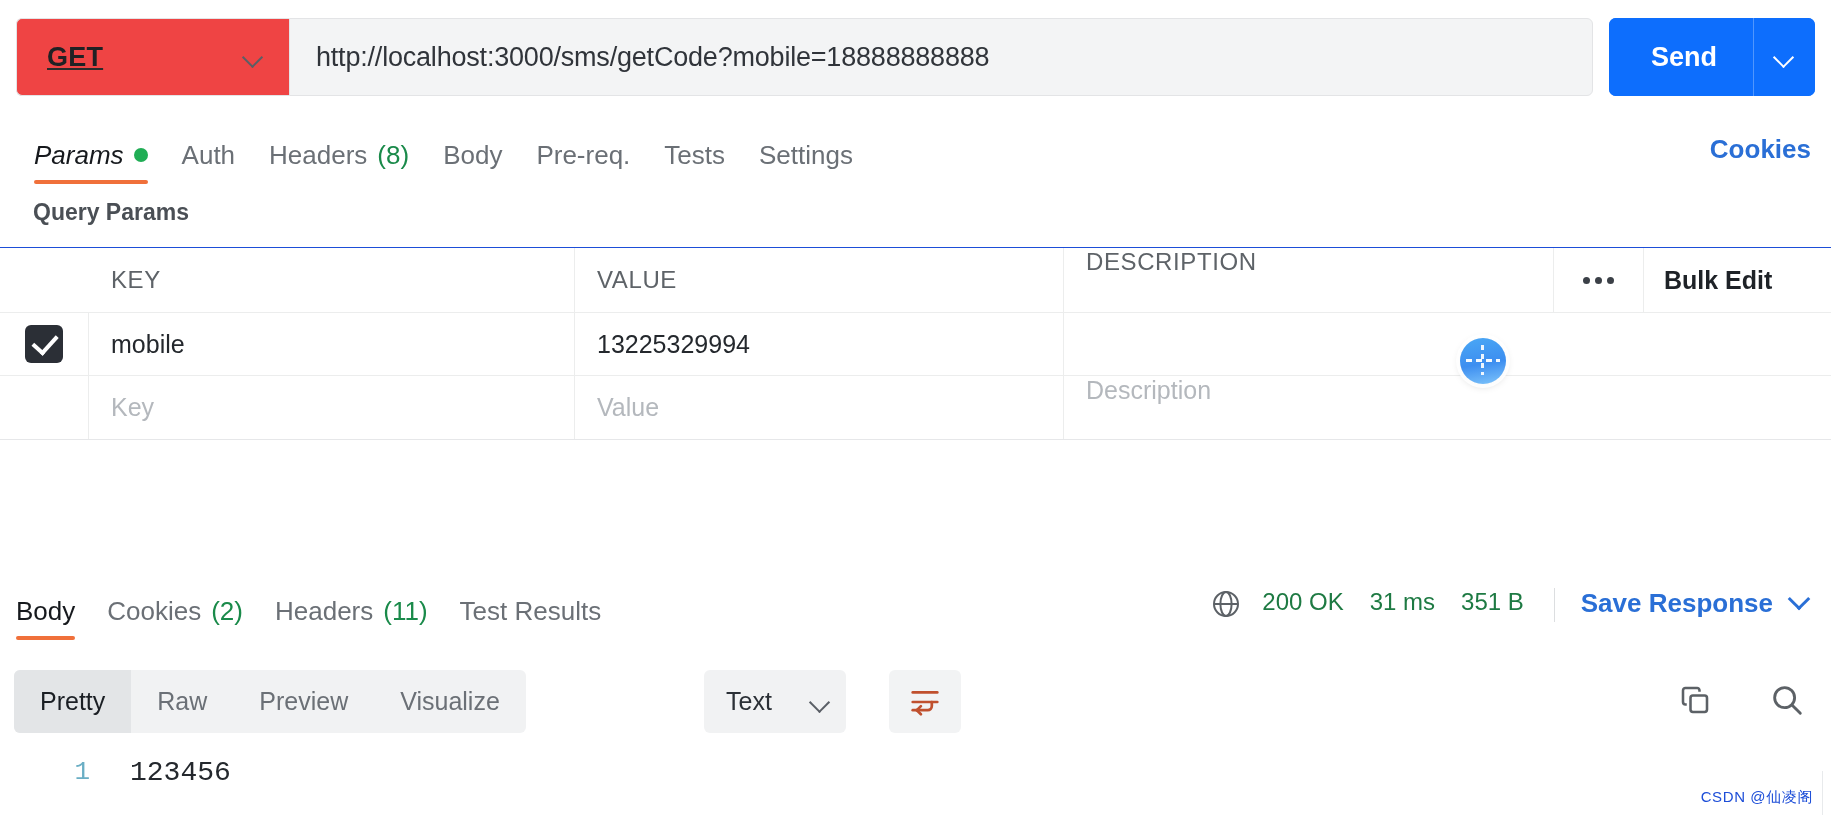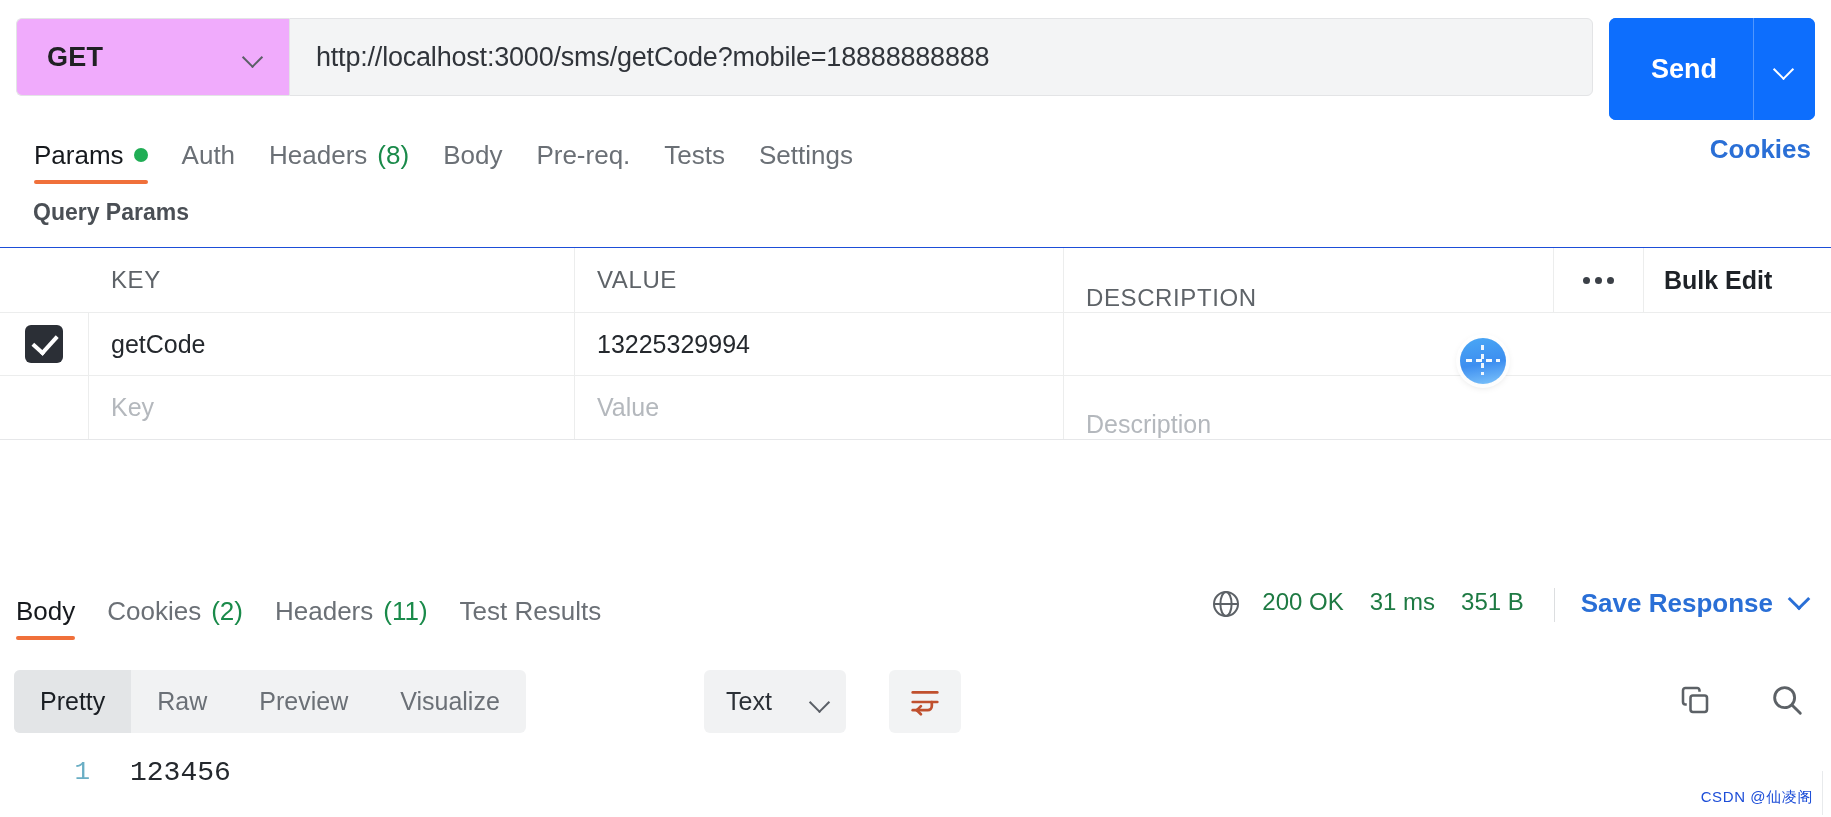--- a/index.html
+++ b/index.html
@@ -14,27 +14,28 @@
   .app { position: relative; width: 1831px; height: 817px; background: #fff; }
 
   
   .urlbar {
     position: absolute; left: 16px; top: 18px;
     width: 1799px; height: 78px;
     display: flex; align-items: stretch;
   }
   .method-select {
     width: 273px; height: 78px;
-    background: #f0abfc;
+    background: #ef4444;
     border: 1px solid #e3e4e6;
     border-right: none;
     border-radius: 6px 0 0 6px;
     display: flex; align-items: center; justify-content: space-between;
     padding: 0 24px 0 30px;
     cursor: pointer;
+    text-decoration: underline;
   }
   .method-label { font-size: 27px; font-weight: 700; color: #202124; letter-spacing: .2px; }
   .chev { width: 22px; height: 22px; position: relative; }
   .chev::before {
     content: ""; position: absolute; left: 2px; top: 4px;
     width: 13px; height: 13px;
     border-right: 2.6px solid #5a5f66; border-bottom: 2.6px solid #5a5f66;
     transform: rotate(45deg);
   }
   .url-input-wrap {
@@ -45,21 +46,21 @@
     display: flex; align-items: center;
     padding: 0 26px;
     margin-right: 16px;
   }
   .url-input {
     width: 100%; border: none; background: transparent; outline: none;
     font-family: "Liberation Sans", sans-serif;
     font-size: 27px; color: #30343a; letter-spacing: -0.2px;
   }
   .send-group {
-    width: 206px; height: 102px;
+    width: 206px; height: 78px;
     display: flex; align-items: stretch;
     border-radius: 7px; overflow: hidden;
     background: #0d6efd;
   }
   .send-btn {
     flex: 1; background: #0d6efd; border: none; color: #fff;
     font-family: "Liberation Sans", sans-serif;
     font-size: 27px; font-weight: 700; cursor: pointer;
     display: flex; align-items: center; justify-content: center;
     padding-left: 6px;
@@ -76,21 +77,21 @@
     position: absolute; left: 0; top: 128px; width: 1831px; height: 62px;
     display: flex; align-items: flex-start;
   }
   .tab {
     position: relative;
     display: flex; align-items: center; gap: 10px;
     padding: 6px 17px 0 17px;
     height: 48px;
     font-size: 26px; color: #6b7076; cursor: pointer; white-space: nowrap;
   }
-  .tab:first-child { margin-left: 17px; }
+  .tab:first-child { margin-left: 17px; font-style: italic; }
   .tab.active { color: #16191d; font-weight: 400; }
   .tab.active::after {
     content: ""; position: absolute; left: 17px; right: 17px; bottom: -8px;
     height: 4px; background: #f0703a; border-radius: 2px;
   }
   .tab .count { color: #1a8a4a; }
   .green-dot { width: 14px; height: 14px; border-radius: 50%; background: #20ad55; display: inline-block; }
   .cookies-link {
     position: absolute; right: 20px; top: 134px;
     font-size: 26px; font-weight: 700; color: #2a6fd6; cursor: pointer;
@@ -106,21 +107,21 @@
     border-top: 1px solid #1d4ed8;
     border-bottom: 1px solid #e6e7e9;
   }
   .prow { display: flex; height: 63px; border-bottom: 1px solid #eceded; }
   .prow:last-child { border-bottom: none; }
   .prow.head { height: 65px; }
   .c-check { width: 89px; flex: 0 0 89px; display: flex; align-items: center; justify-content: center; border-right: 1px solid #eceded; }
   .prow.head .c-check { border-right: none; }
   .c-key { width: 486px; flex: 0 0 486px; display: flex; align-items: center; padding-left: 22px; border-right: 1px solid #eceded; }
   .c-val { width: 489px; flex: 0 0 489px; display: flex; align-items: center; padding-left: 22px; border-right: 1px solid #eceded; }
-  .c-desc { flex: 1 1 auto; display: flex; align-items: flex-end; padding-left: 22px; border-right: 1px solid #eceded; }
+  .c-desc { flex: 1 1 auto; display: flex; align-items: flex-start; padding-left: 22px; border-right: 1px solid #eceded; }
   .prow.head .c-dots { width: 90px; flex: 0 0 90px; display: flex; align-items: center; justify-content: center; border-right: 1px solid #eceded; cursor: pointer; }
   .prow.head .c-bulk { width: 187px; flex: 0 0 187px; display: flex; align-items: center; padding-left: 20px; cursor: pointer; }
   .prow.body .c-desc { border-right: none; }
   .hlabel { font-size: 24px; color: #5e6368; letter-spacing: .6px; }
   .bulk { font-size: 25px; font-weight: 700; color: #1e2227; }
   .dots { display: flex; gap: 5px; align-items: center; }
   .dots i { width: 7px; height: 7px; border-radius: 50%; background: #3b4047; display: block; }
   .cellval { font-size: 25px; color: #24282d; }
   .cellph { font-size: 25px; color: #b4b8bd; }
   .cbox {
@@ -291,21 +292,21 @@
       <div class="c-bulk">
         <span class="bulk">Bulk Edit</span>
       </div>
     </div>
 
     <div class="prow body">
       <div class="c-check">
         <span class="cbox"></span>
       </div>
       <div class="c-key">
-        <span class="cellval">getCode</span>
+        <span class="cellval">mobile</span>
       </div>
       <div class="c-val">
         <span class="cellval">13225329994</span>
       </div>
       <div class="c-desc">
         <span class="cellval"></span>
       </div>
     </div>
 
     <div class="prow body">

